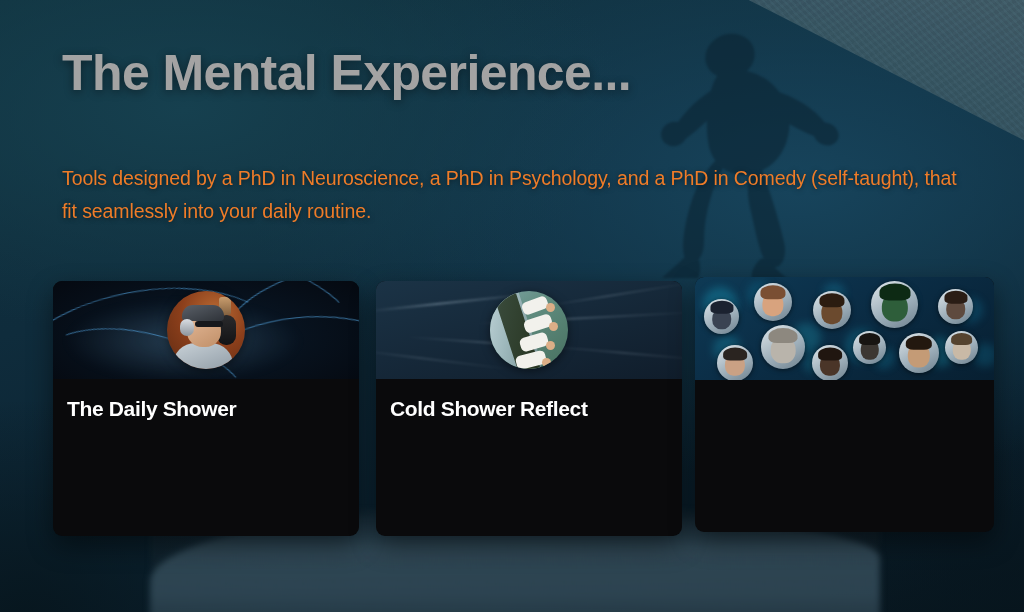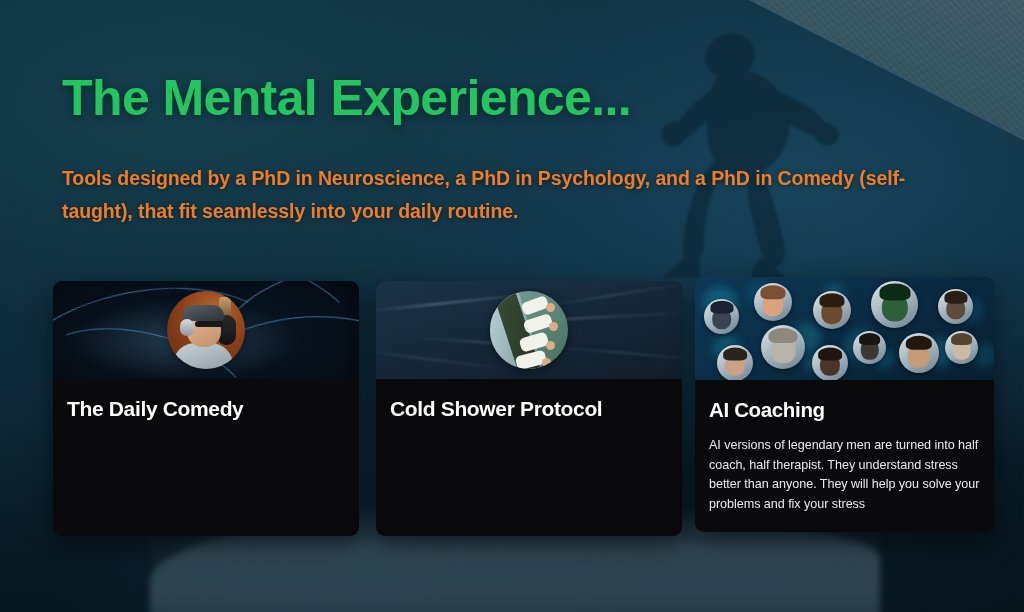--- a/index.html
+++ b/index.html
@@ -88,38 +88,38 @@
     left: 612px; top: 10px;
     width: 280px; height: 270px;
     opacity: .55;
     filter: blur(1.1px);
   }
   .runner svg { width: 100%; height: 100%; display: block; }
 
   
   .headline {
     position: absolute;
-    left: 62px; top: 72px;
+    left: 62px; top: 47px;
     font-size: 50px;
     line-height: 1.04;
     font-weight: 700;
     letter-spacing: -0.6px;
-    color: #22c55e;
+    color: #a3a3a3;
     text-shadow: 0 2px 10px rgba(0,0,0,.45);
     white-space: nowrap;
     text-align: right;
   }
 
   .subhead {
     position: absolute;
     left: 62px; top: 162px;
     width: 900px;
     font-size: 19.5px;
     line-height: 1.68;
-    font-weight: 700;
+    font-weight: 400;
     letter-spacing: -0.1px;
     color: #ef7c28;
     text-shadow: 0 1px 5px rgba(0,0,0,.5);
   }
 
   
   .card {
     position: absolute;
     border-radius: 9px;
     overflow: hidden;
@@ -362,21 +362,21 @@
         <div class="mic2"></div>
           <div class="mic"></div>
         <div class="hoodie"></div>
           <div class="head"></div>
         <div class="cap"></div>
           <div class="glasses"></div>
           <div class="headphone"></div>
       </div>
     </div>
     <div class="card-body">
-      <div class="card-title">The Daily Comedy</div>
+      <div class="card-title">The Daily Shower</div>
     </div>
   </div>
 
   <div class="card" id="card-1">
     <div class="card-media">
       <div class="media-water">
         <div class="streak st1"></div>
           <div class="streak st2"></div>
           <div class="streak st3"></div>
         <div class="streak st4"></div>
@@ -390,21 +390,21 @@
           <div class="p p2"></div>
           <div class="p p3"></div>
           <div class="p p4"></div>
         <div class="h h1"></div>
           <div class="h h2"></div>
           <div class="h h3"></div>
           <div class="h h4"></div>
       </div>
     </div>
     <div class="card-body">
-      <div class="card-title">Cold Shower Protocol</div>
+      <div class="card-title">Cold Shower Reflect</div>
     </div>
   </div>
 
   <div class="card" id="card-2">
     <div class="card-media">
       <div class="media-bokeh" id="bokeh">
           <div class="bk" style="left: 8px; top: 10px; width: 34px; height: 34px; background: rgb(25, 182, 216); opacity: 0.3;"></div>
           <div class="bk" style="left: 52px; top: 4px; width: 26px; height: 26px; background: rgb(14, 111, 146); opacity: 0.35;"></div>
           <div class="bk" style="left: 96px; top: 46px; width: 30px; height: 30px; background: rgb(39, 198, 224); opacity: 0.22;"></div>
           <div class="bk" style="left: 128px; top: 6px; width: 22px; height: 22px; background: rgb(29, 158, 196); opacity: 0.28;"></div>
@@ -457,19 +457,15 @@
           <div class="gav" style="left: 204px; top: 56px; width: 40px; height: 40px; background: linear-gradient(150deg, rgb(223, 230, 234) 0%, rgb(159, 176, 187) 55%, rgb(109, 128, 141) 100%);">
             <div class="fc" style="background: rgb(196, 155, 118);"></div>
             <div class="hr" style="background: rgb(35, 24, 15);"></div>
           </div>
           <div class="gav" style="left: 250px; top: 54px; width: 33px; height: 33px; background: linear-gradient(150deg, rgb(223, 230, 234) 0%, rgb(159, 176, 187) 55%, rgb(109, 128, 141) 100%);">
             <div class="fc" style="background: rgb(201, 185, 166);"></div>
             <div class="hr" style="background: rgb(85, 67, 47);"></div>
           </div>
         </div>
     </div>
-    <div class="card-body">
-      <div class="card-title">AI Coaching</div>
-      <div class="card-desc">AI versions of legendary men are turned into half coach, half therapist. They understand stress better than anyone. They will help you solve your problems and fix your stress</div>
-    </div>
   </div>
 
 </div>
 
 </body></html>

